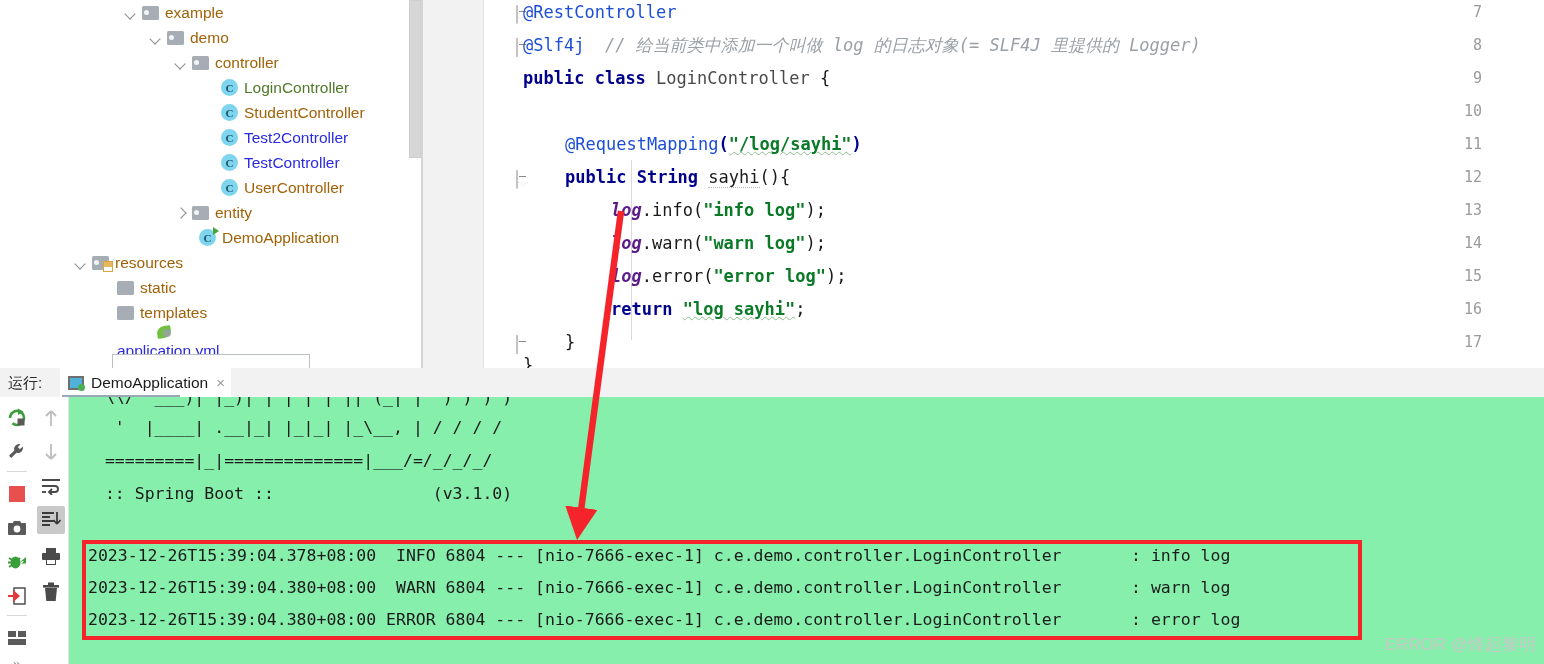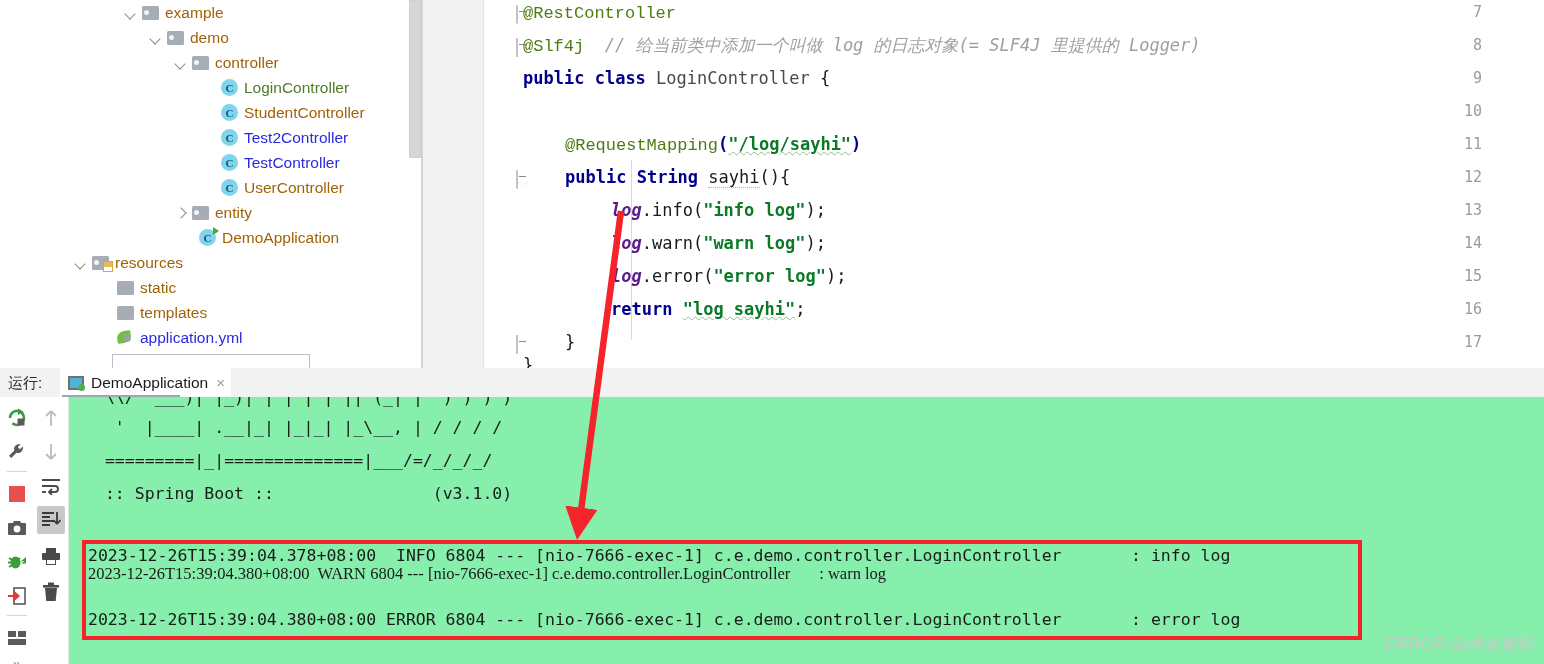--- a/index.html
+++ b/index.html
@@ -119,21 +119,21 @@
     content:"";position:absolute;left:2px;top:11px;width:8px;height:6px;
     border-left:1px solid #c3c3c3;border-right:1px solid #c3c3c3;
     clip-path:polygon(0 0,100% 0,50% 100%);background:#fafafa;
   }
   .codeline{
     position:absolute;left:100px;height:33px;line-height:33px;white-space:pre;
     font-family:"DejaVu Sans Mono","Liberation Mono",monospace;font-size:17px;
     color:#1a1a1a;
   }
   .kw{color:#00008c;font-weight:bold;}
-  .ann{color:#4d7c0f;font-family:Liberation Mono, monospace;}
+  .ann{color:#1d4ed8;}
   .str{color:#0a7a27;font-weight:bold;}
   .cmt{color:#9aa0a6;font-style:italic;}
   .fld{color:#5b1b8a;font-style:italic;font-weight:bold;}
   .typ{color:#4a4a4a;}
   .mth{color:#1a1a1a;}
   .und{border-bottom:1px dotted #b4b4b4;}
   .wavy{
     text-decoration:underline;text-decoration-style:wavy;
     text-decoration-color:#8fbf8f;text-decoration-thickness:1px;
   }
@@ -273,21 +273,21 @@
     <div class="tree-row" style="left:117px;top:275px;">
       <span class="folder-ico plain"></span>
       <span class="tree-label c-dark">static</span>
     </div>
 
     <div class="tree-row" style="left:117px;top:300px;">
       <span class="folder-ico plain"></span>
       <span class="tree-label c-dark">templates</span>
     </div>
 
-    <div class="tree-row" style="left:117px;top:325px;">
+    <div class="tree-row" style="left:117px;top:325px;flex-direction:column;">
       <span class="yml-ico"></span>
       <span class="tree-label c-link">application.yml</span>
     </div>
 
     <div class="tree-row" style="left:117px;top:350px;">
       <span class="yml-ico"></span>
       <span class="tree-label c-link">application-dev.yml</span>
     </div>
 
     <div id="tree-selection"></div>
@@ -451,21 +451,21 @@
 
     <div id="console-left-border"></div>
 
     <div id="console">
       <div class="consoleline" style="left:26px;top:-16px;"> \\/  ___)| |_)| | | | | || (_| |  ) ) ) )</div>
       <div class="consoleline" style="left:26px;top:14px;">  '  |____| .__|_| |_|_| |_\__, | / / / /</div>
       <div class="consoleline" style="left:26px;top:47px;"> =========|_|==============|___/=/_/_/_/</div>
       <div class="consoleline" style="left:26px;top:80px;"> :: Spring Boot ::                (v3.1.0)</div>
 
       <div class="consoleline" style="left:19px;top:142px;">2023-12-26T15:39:04.378+08:00  INFO 6804 --- [nio-7666-exec-1] c.e.demo.controller.LoginController       : info log</div>
-      <div class="consoleline" style="left:19px;top:160px;font-family:Liberation Serif, serif;">2023-12-26T15:39:04.380+08:00  WARN 6804 --- [nio-7666-exec-1] c.e.demo.controller.LoginController       : warn log</div>
+      <div class="consoleline" style="left:19px;top:174px;">2023-12-26T15:39:04.380+08:00  WARN 6804 --- [nio-7666-exec-1] c.e.demo.controller.LoginController       : warn log</div>
       <div class="consoleline" style="left:19px;top:206px;">2023-12-26T15:39:04.380+08:00 ERROR 6804 --- [nio-7666-exec-1] c.e.demo.controller.LoginController       : error log</div>
     </div>
   </div>
 
   <div id="log-highlight-box"></div>
 
   <svg id="annotation-arrow">
     <defs>
       <marker id="arrowhead" markerWidth="5" markerHeight="5" refX="1.6" refY="2.5" orient="auto">
         <path d="M0,0 L5,2.5 L0,5 z" fill="#f5242a"></path>

